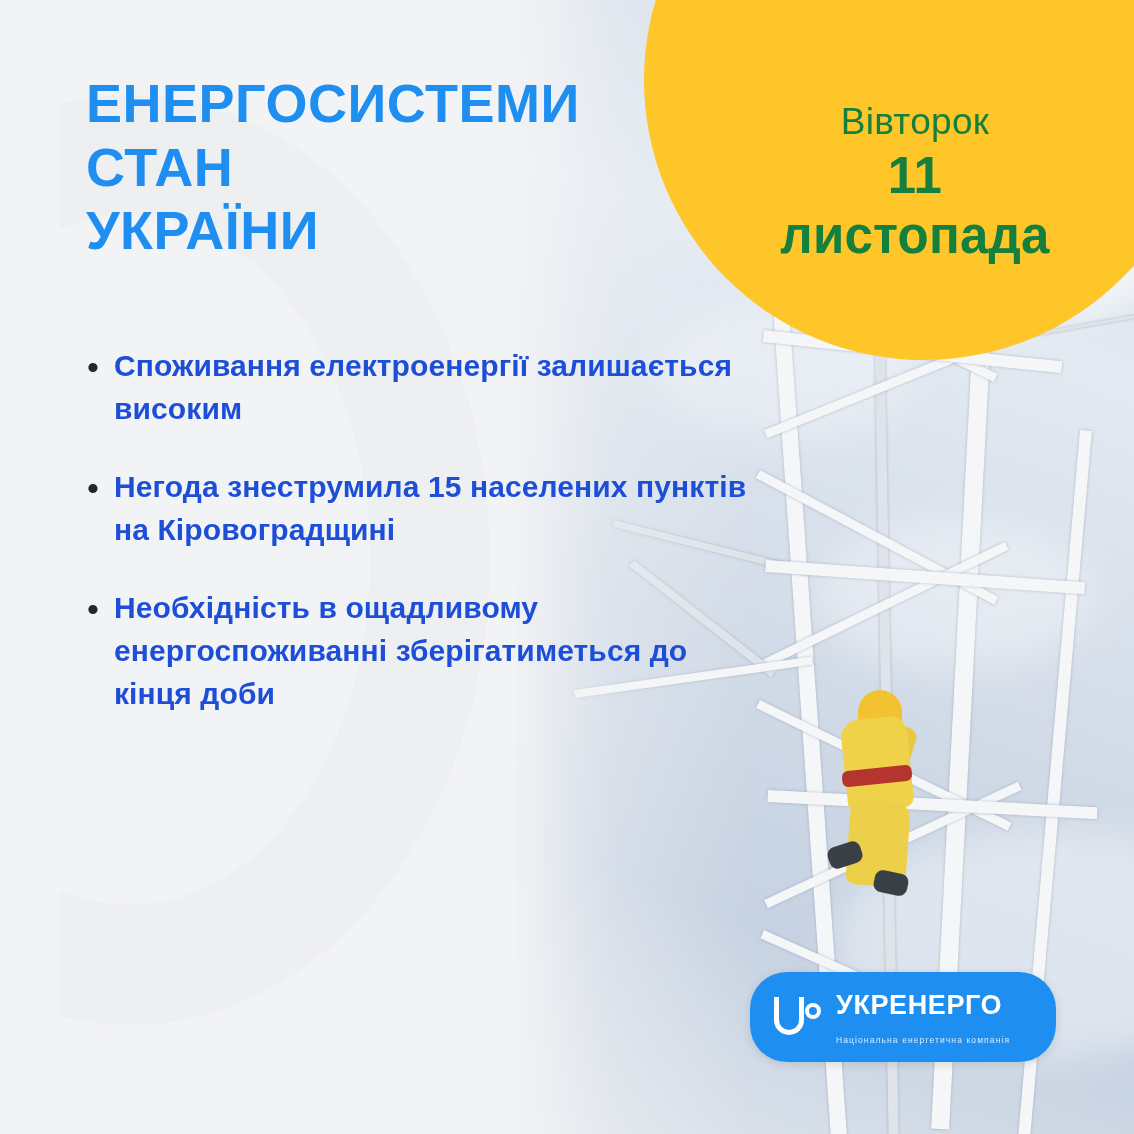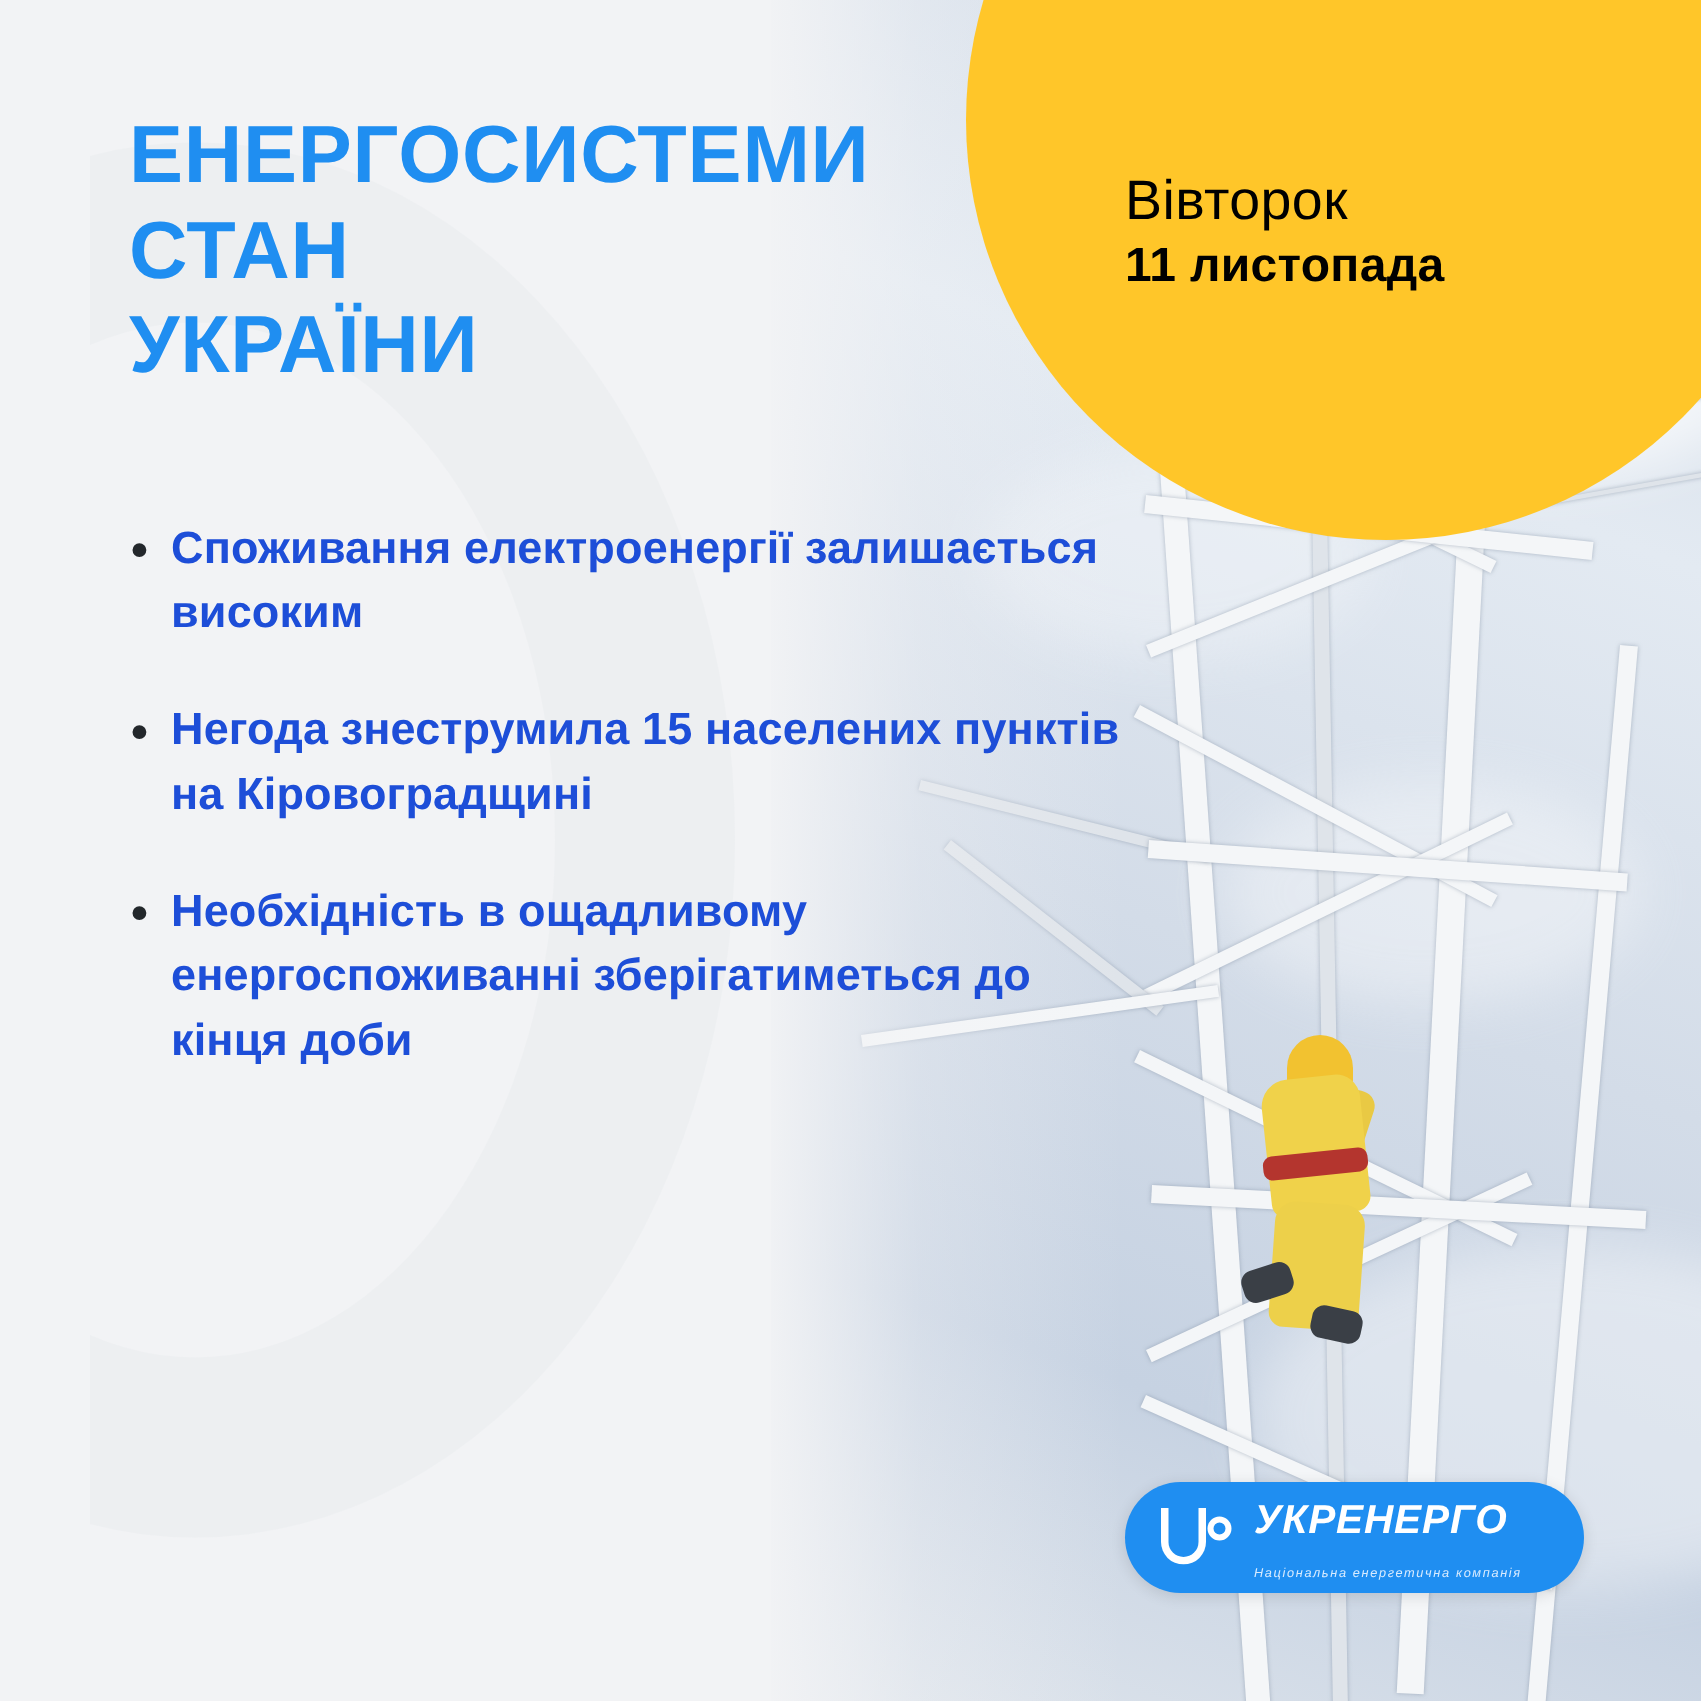--- a/index.html
+++ b/index.html
@@ -89,28 +89,29 @@
     position: absolute;
     top: -200px;
     right: -70px;
     width: 560px;
     height: 560px;
     border-radius: 50%;
     background: #ffc629;
   }
   .date-block {
     position: absolute;
-    top: 112px;
+    top: 100px;
     right: 54px;
     width: 330px;
-    color: #000000;
+    text-align: center;
+    color: #15803d;
     line-height: 1.18;
   }
   .date-weekday { font-size: 37px; font-weight: 400; letter-spacing: .3px; }
-  .date-day { font-size: 32px; font-weight: 700; letter-spacing: .2px; margin-top: 2px; }
+  .date-day { font-size: 51px; font-weight: 700; letter-spacing: .2px; margin-top: 2px; }
 
   
   .title {
     position: absolute;
     left: 86px;
     top: 72px;
     width: 640px;
     color: #1f8ef1;
     font-weight: 800;
     font-size: 54px;
@@ -146,28 +147,27 @@
     color: #1d4ed8;
     letter-spacing: .1px;
   }
 
   
   .logo {
     position: absolute;
     right: 78px;
     bottom: 72px;
     width: 306px;
-    height: 74px;
+    height: 90px;
     border-radius: 37px;
     background: #1f8ef1;
     display: flex;
     align-items: center;
     padding-left: 22px;
     box-shadow: 0 2px 10px rgba(0,0,0,0.12);
-    font-style: italic;
   }
   .logo-mark {
     width: 52px; height: 48px;
     position: relative;
     flex: 0 0 52px;
   }
   .logo-mark .u {
     position: absolute; left: 2px; top: 4px;
     width: 30px; height: 38px;
     border: 5px solid #fff;

